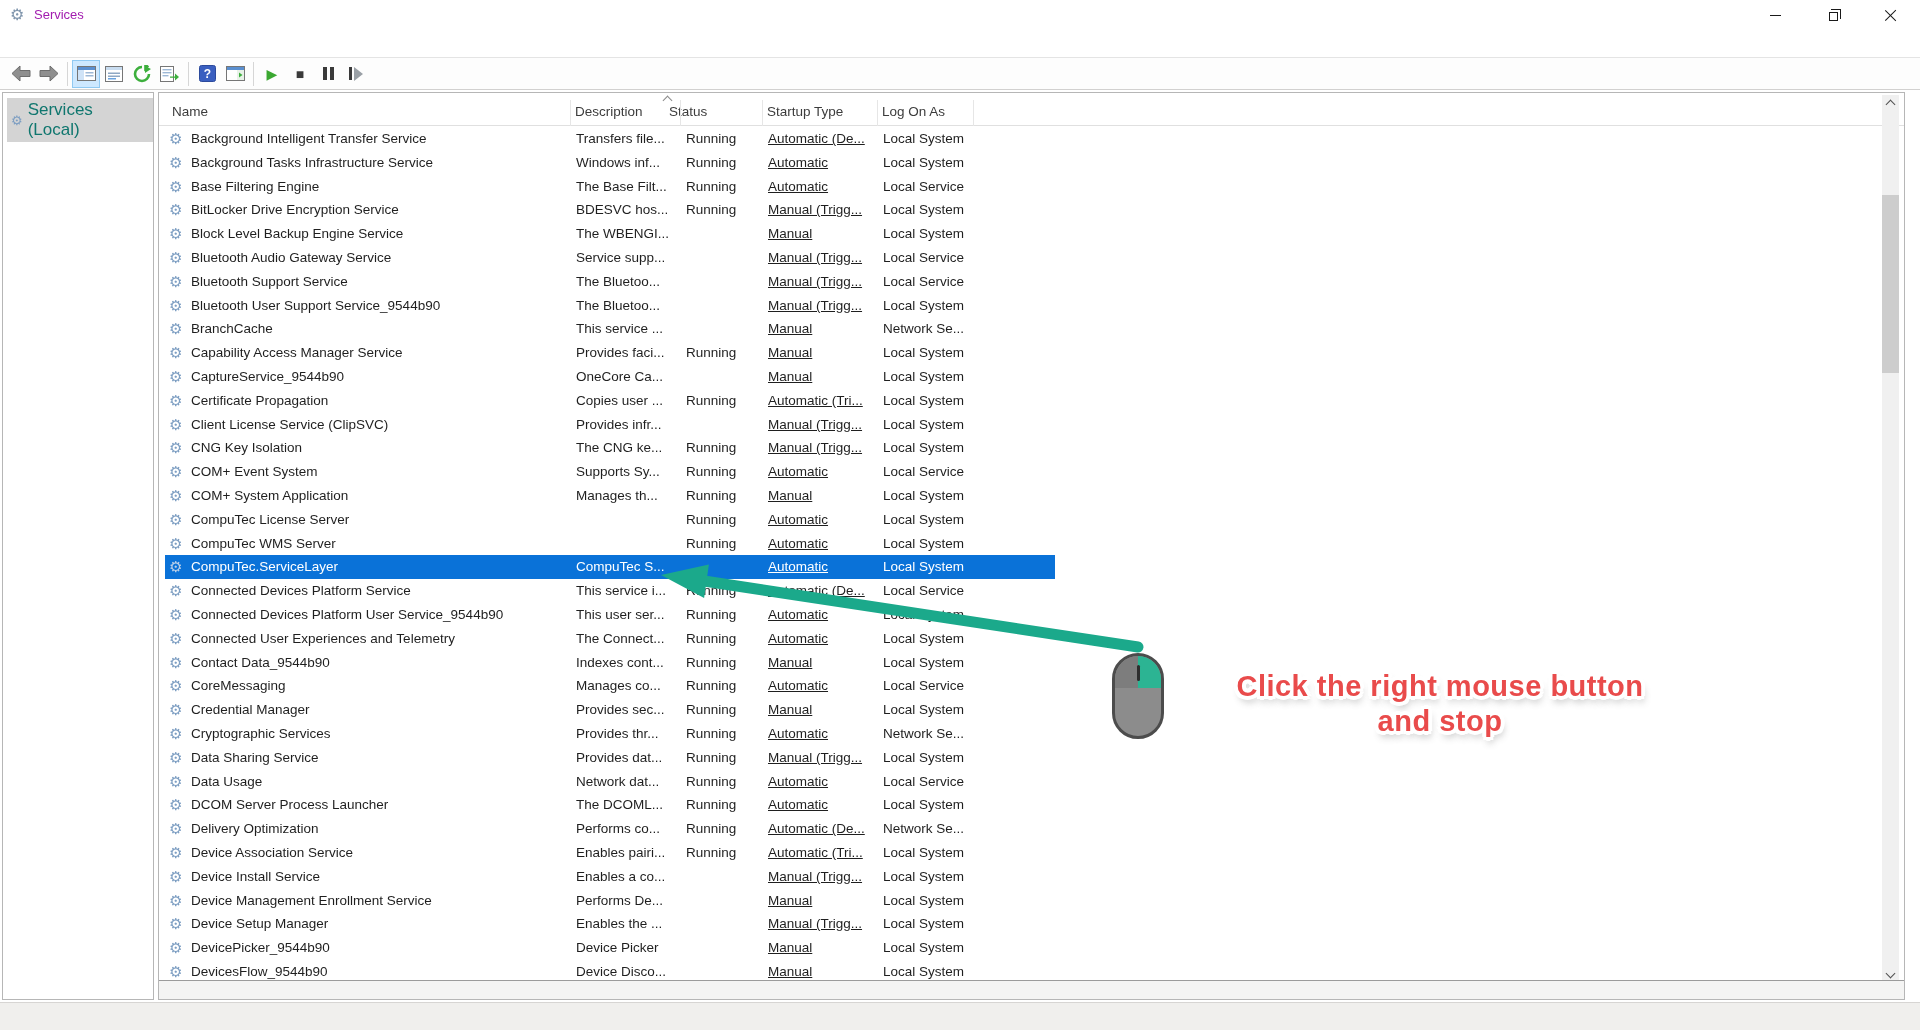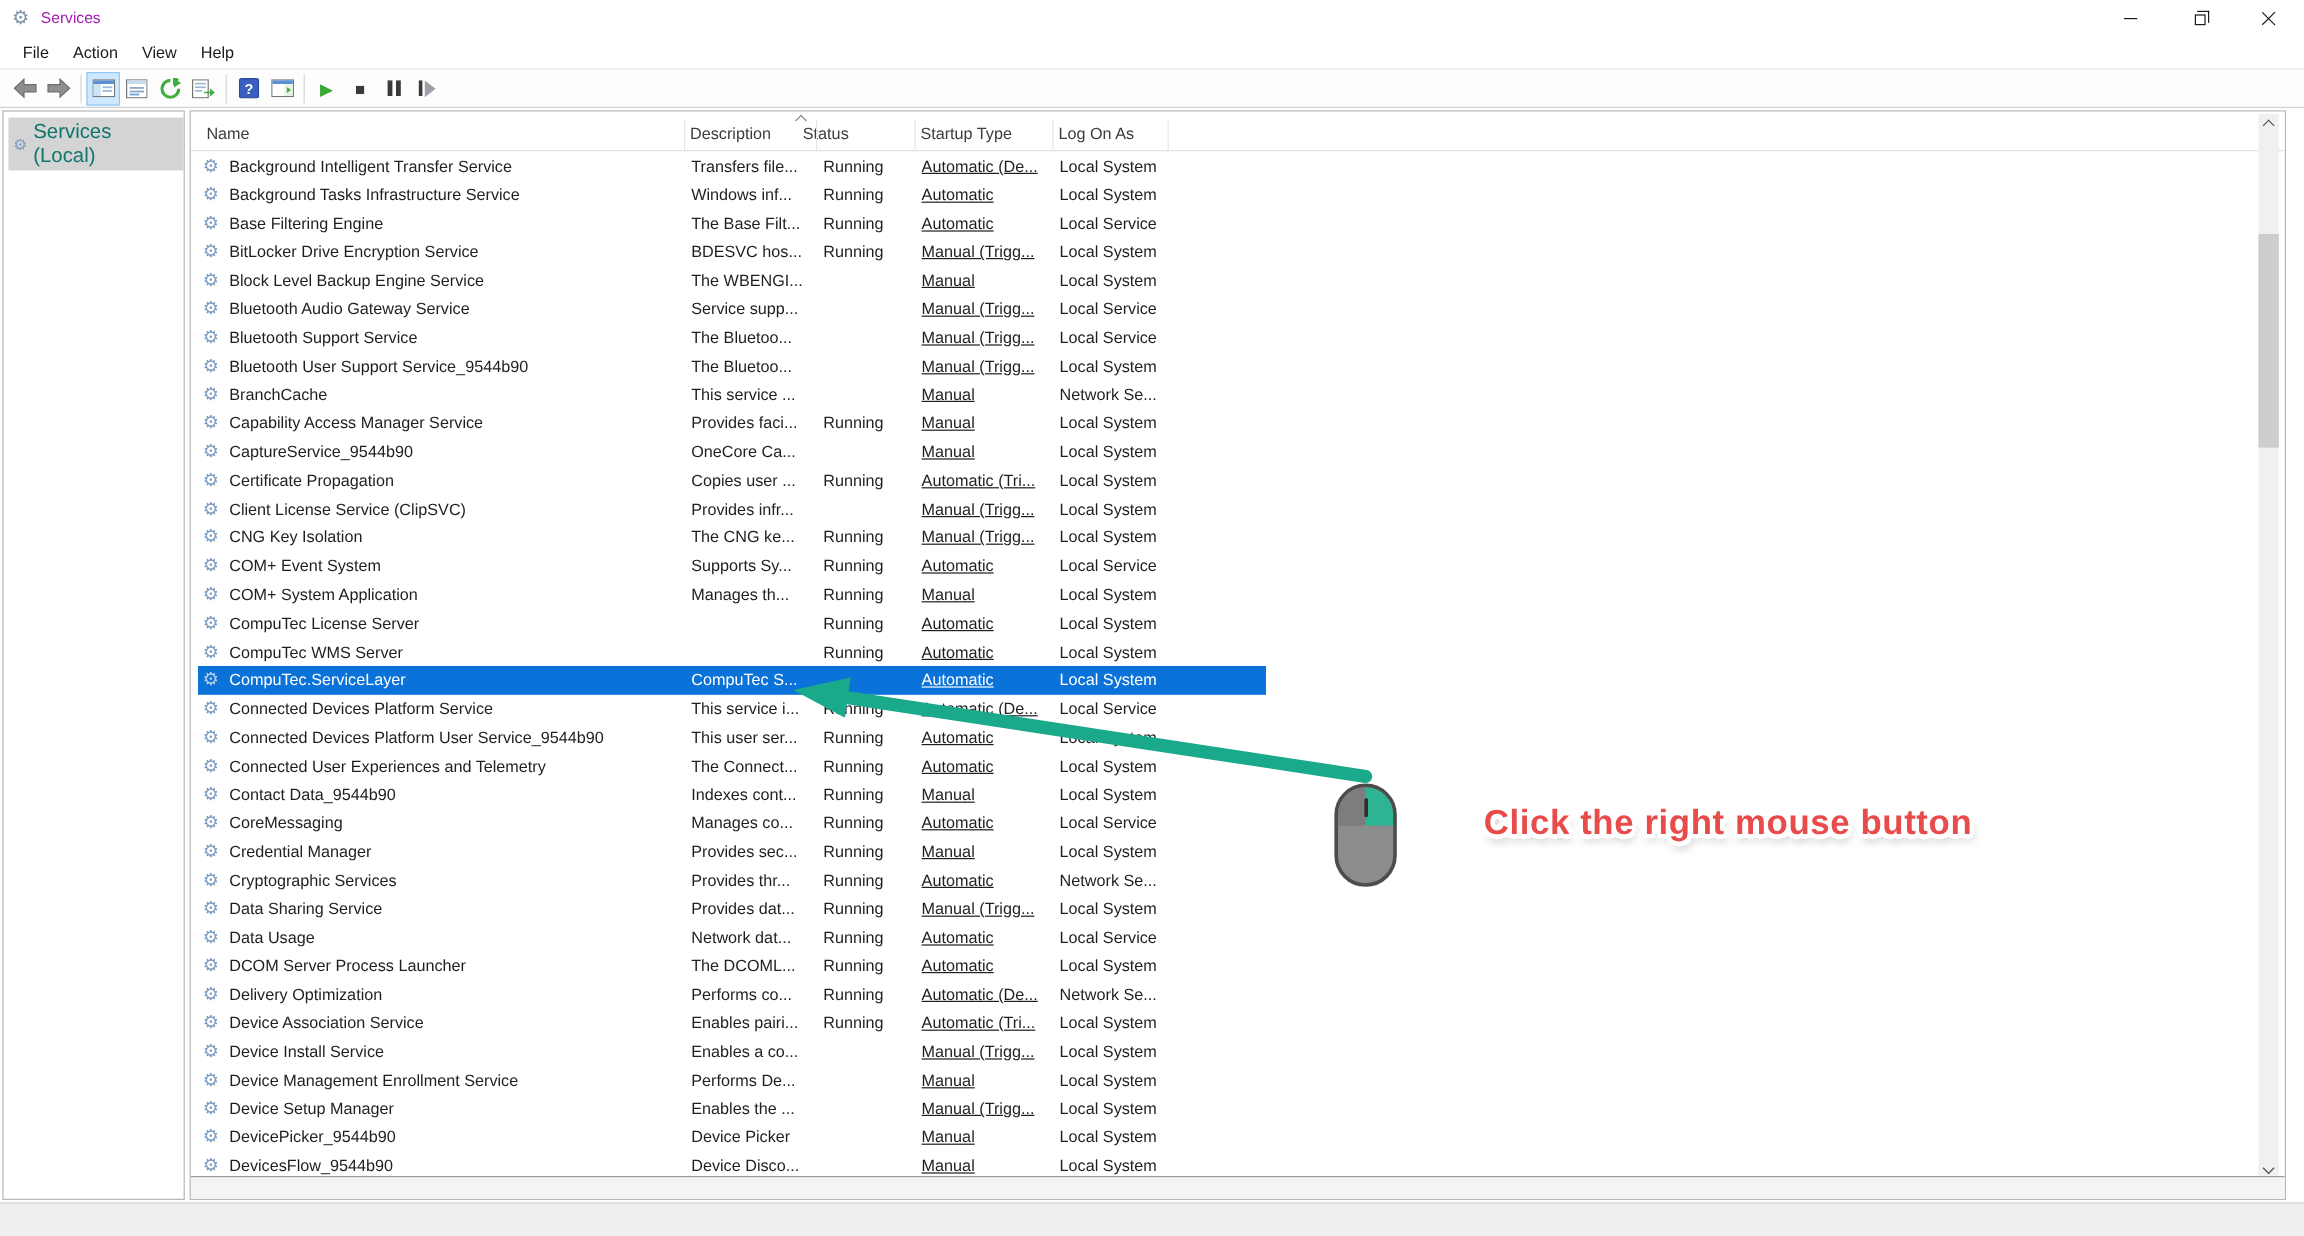--- a/index.html
+++ b/index.html
@@ -106,26 +106,20 @@
         <i></i>
       </div>
     <div class="winbtn" id="btn-max">
         <i></i>
       </div>
     <div class="winbtn" id="btn-close">
         <i></i>
       </div>
   </div>
 
-  <div id="menubar">
-    <span class="menu-item">File</span>
-    <span class="menu-item">Action</span>
-    <span class="menu-item">View</span>
-    <span class="menu-item">Help</span>
-  </div>
 
   <div id="toolbar">
     <div class="tbtn">
       <svg width="20" height="17" viewBox="0 0 20 17">
           <path d="M9 1 L1 8.5 L9 16 V11.5 H19 V5.5 H9 Z" fill="#8f8f8f" stroke="#6d6d6d"></path>
         </svg>
     </div>
     <div class="tbtn">
       <svg width="20" height="17" viewBox="0 0 20 17">
           <path d="M11 1 L19 8.5 L11 16 V11.5 H1 V5.5 H11 Z" fill="#8f8f8f" stroke="#6d6d6d"></path>
@@ -545,15 +539,16 @@
   </svg>
 
   <div id="mouse">
     <i class="bl"></i>
     <i class="br"></i>
     <i class="wheel"></i>
   </div>
 
   <div id="note">
     <div>Click the right mouse button</div>
+    <div>and stop</div>
   </div>
 
 </div>
 
 </body></html>

